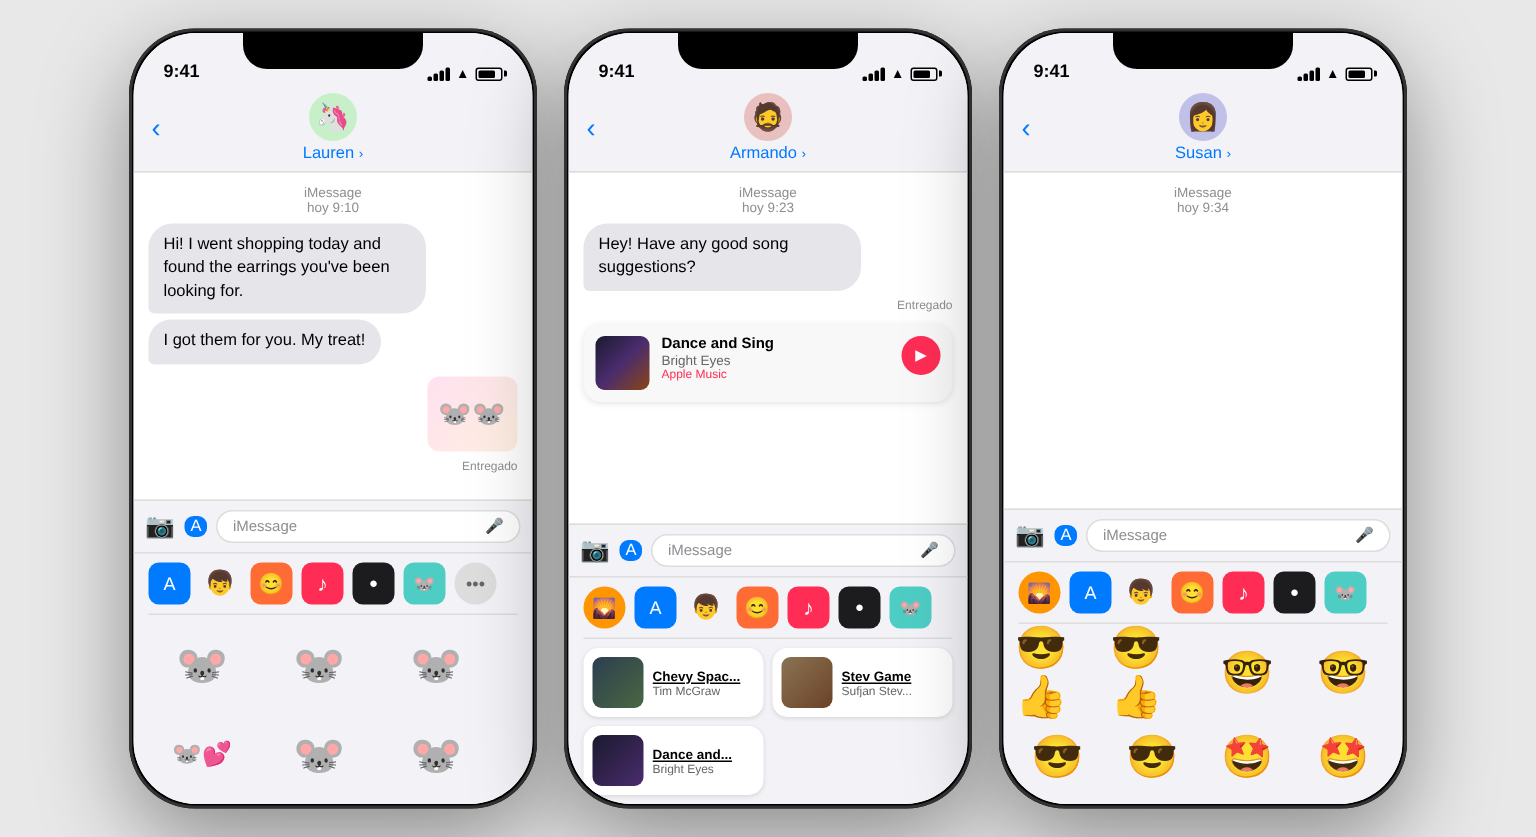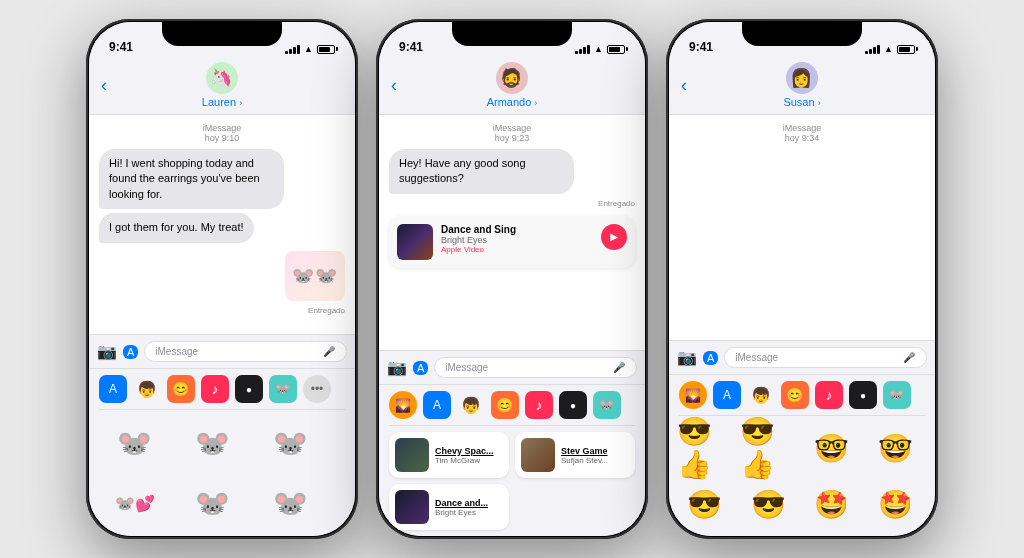--- a/index.html
+++ b/index.html
@@ -495,21 +495,21 @@
         <div class="chat-meta">iMessage<br>hoy 9:23</div>
         <div class="bubble-row received">
           <div class="bubble received">Hey! Have any good song suggestions?</div>
         </div>
         <div class="bubble-delivered">Entregado</div>
         <div class="music-card">
           <div class="music-thumb"></div>
           <div class="music-info">
             <div class="music-title">Dance and Sing</div>
             <div class="music-artist">Bright Eyes</div>
-            <div class="music-source">Apple Video</div>
+            <div class="music-source">Apple Music</div>
           </div>
           <div class="play-btn">▶</div>
         </div>
       </div>
       <div class="input-bar">
         <span class="input-icon">📷</span>
         <span class="input-icon" style="background:#007aff;color:#fff;border-radius:6px;padding:1px 4px;font-size:11px;">A</span>
         <div class="input-field">
           <span>iMessage</span>
           <span class="input-wave">🎤</span>

